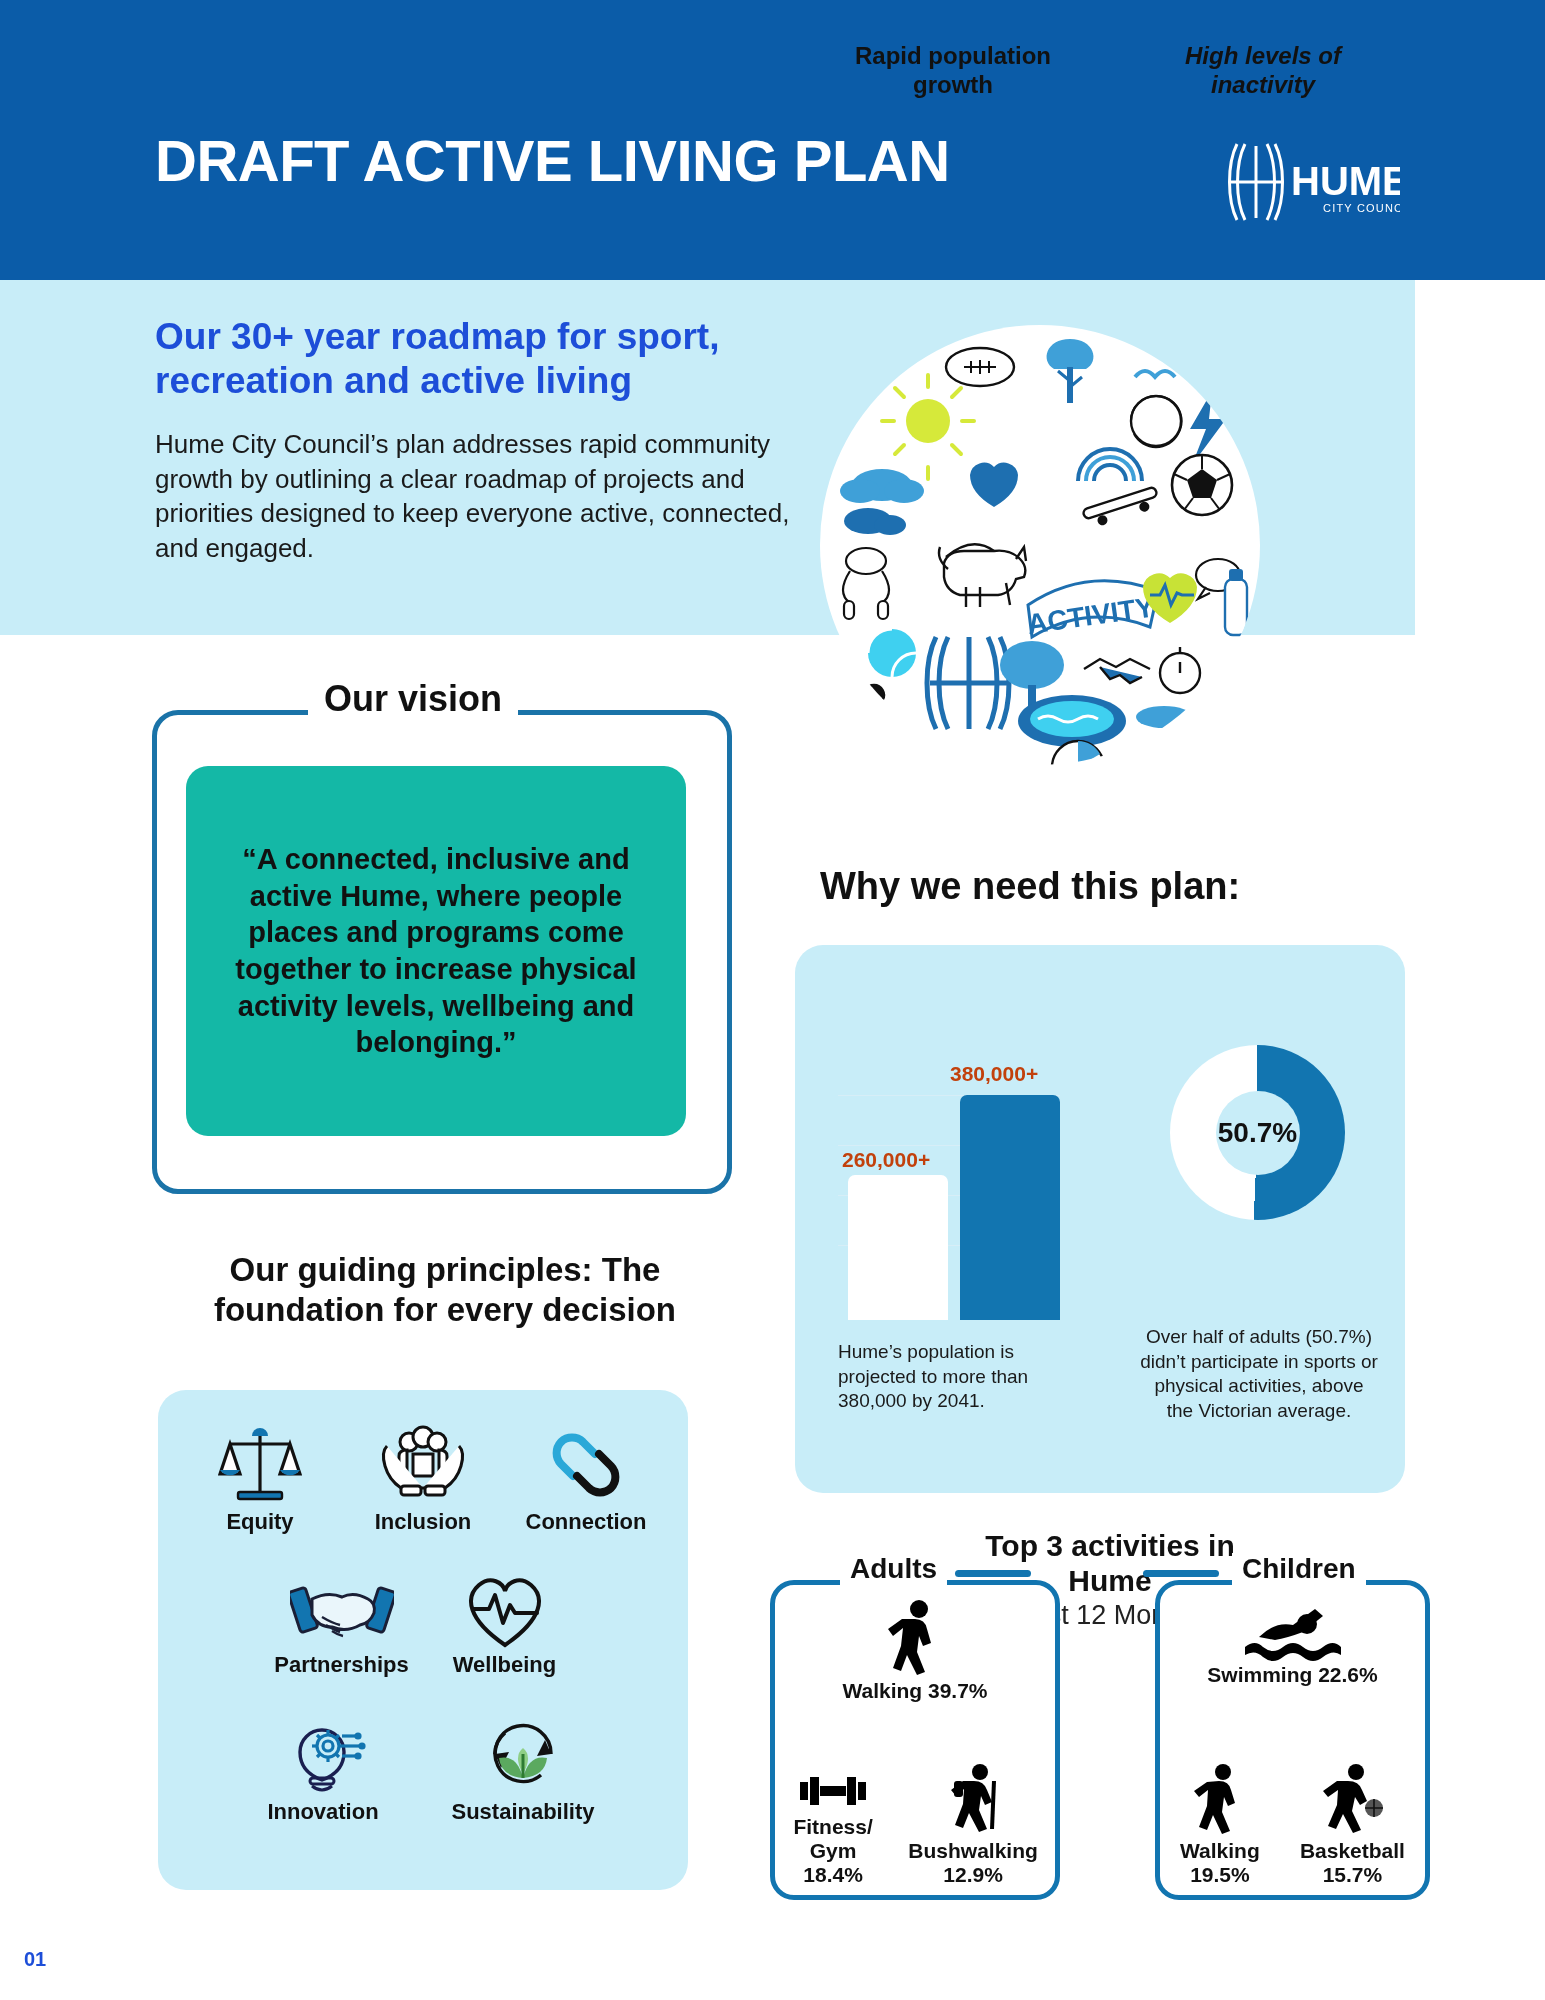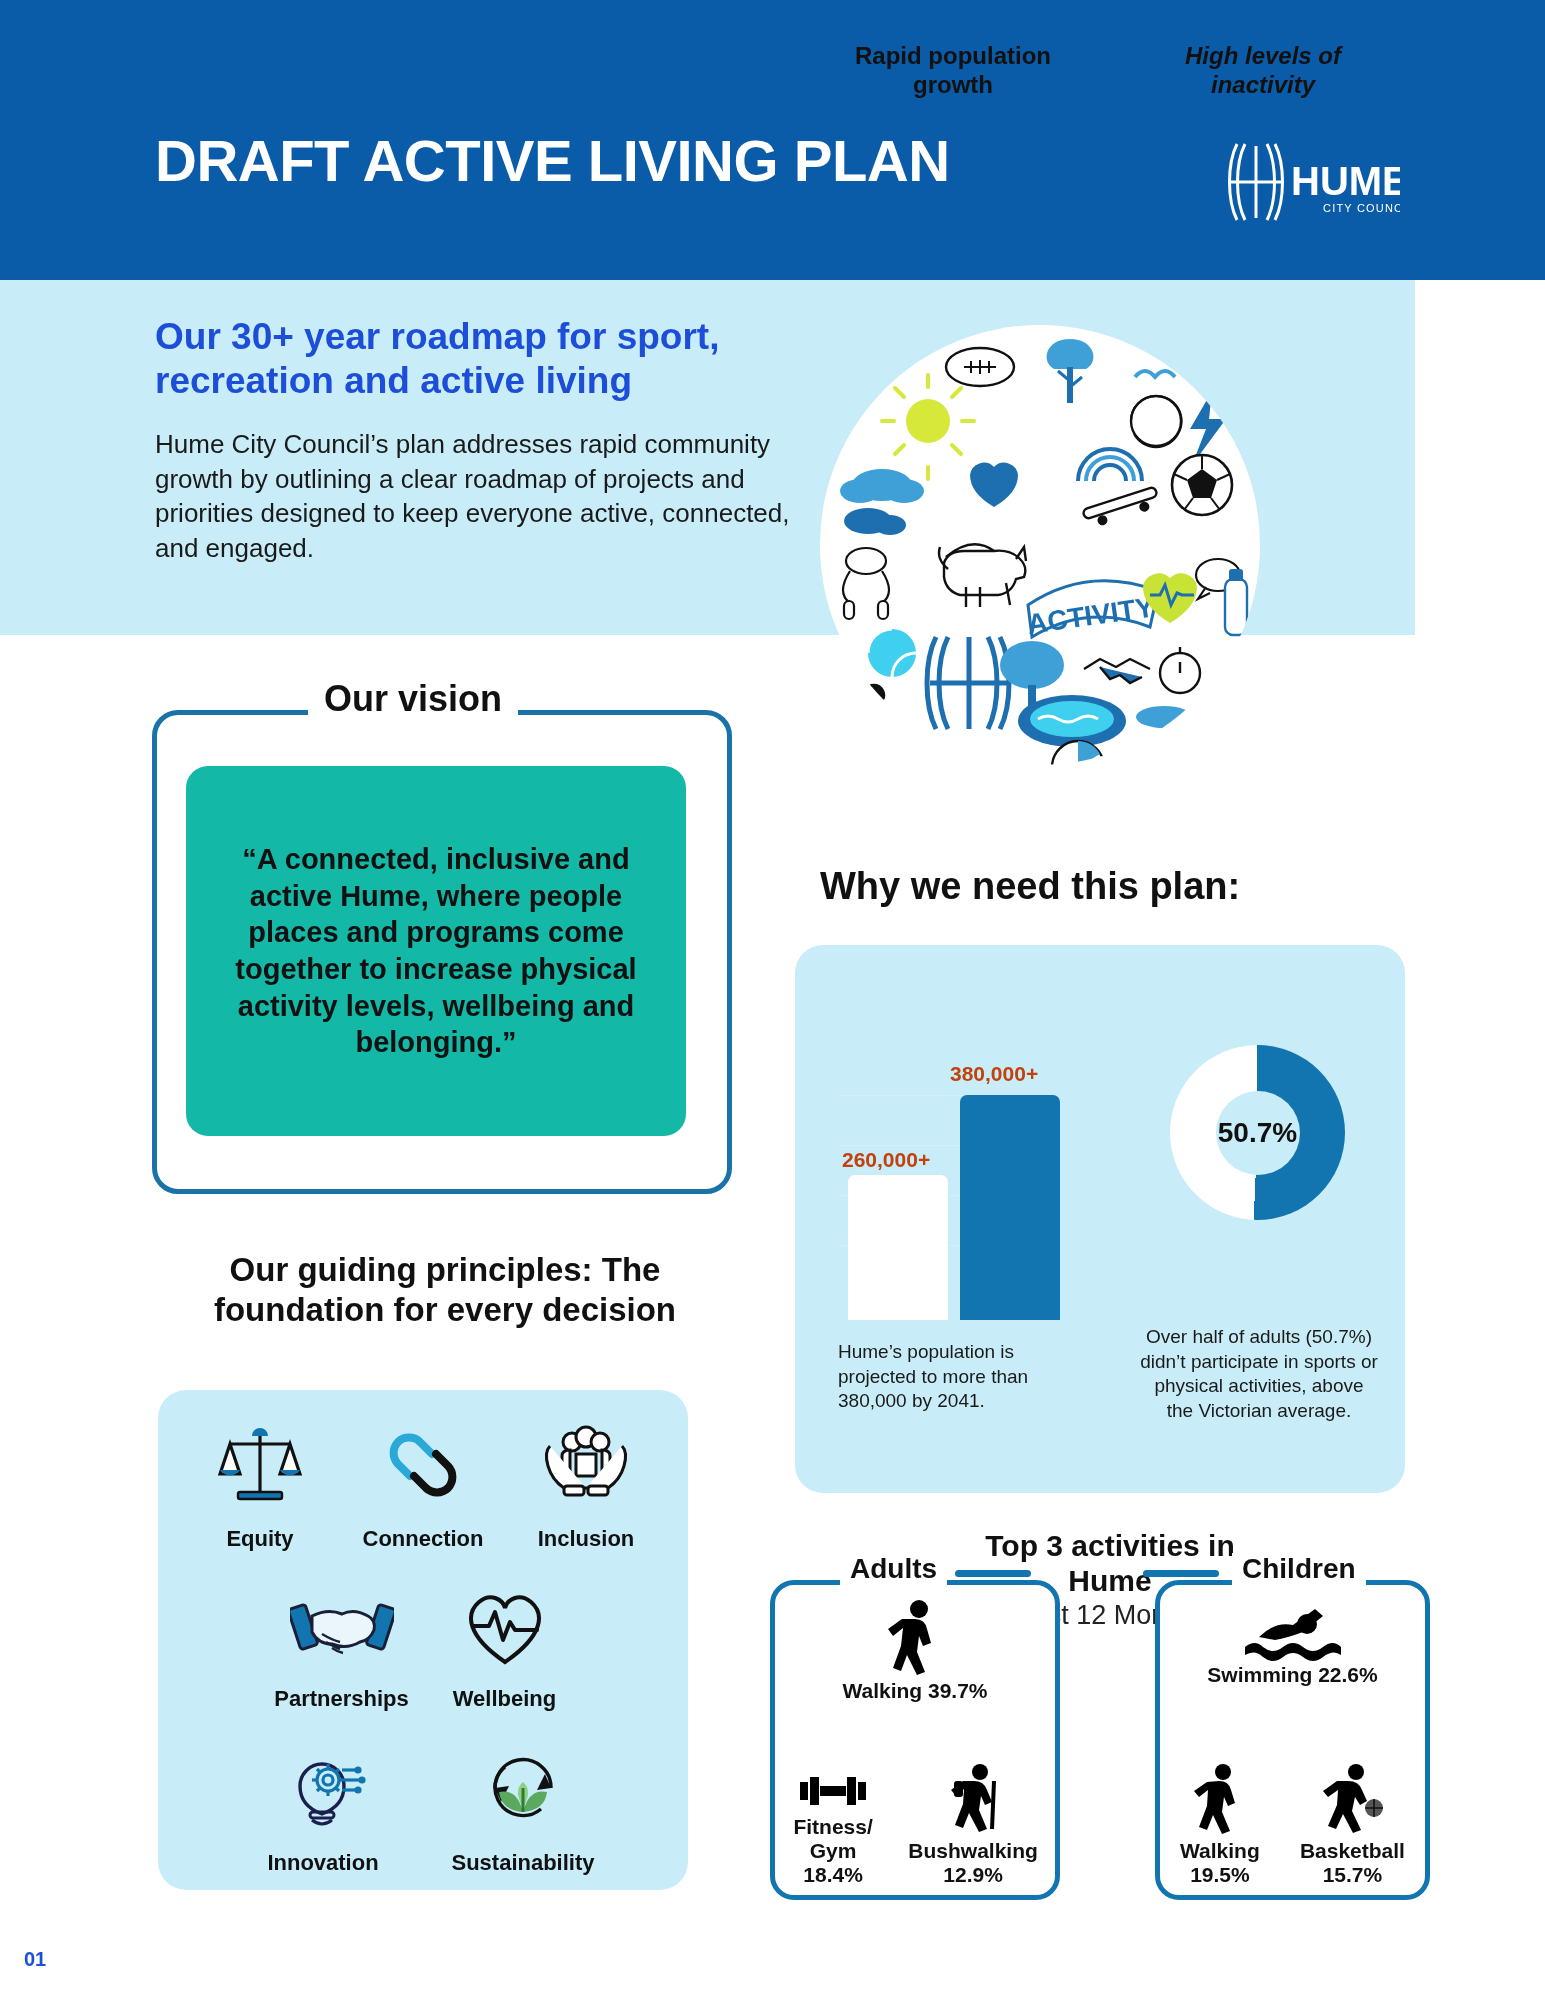--- a/index.html
+++ b/index.html
@@ -83,21 +83,21 @@
   .principles-card {
     position:absolute; left:158px; top:1390px;
     width:530px; height:500px;
     background:#c8edf8; border-radius:28px;
     padding:26px 18px 18px 18px;
   }
   .prow { display:flex; justify-content:center; }
   .pitem { width:163px; text-align:center; }
   .picon { height:92px; display:flex; align-items:flex-end; justify-content:center; }
   .picon svg { display:block; }
-  .plabel { margin-top:18px; font-size:22px; font-weight:bold; color:#111; }
+  .plabel { margin-top:1px; font-size:22px; font-weight:bold; color:#111; }
 
   
   .why-title {
     position:absolute; left:820px; top:865px;
     font-size:38px; font-weight:bold; color:#111;
   }
   .why-card {
     position:absolute; left:795px; top:945px;
     width:610px; height:548px;
     background:#c8edf8; border-radius:28px;
@@ -432,47 +432,47 @@
           <path d="M2 48 a12 12 0 0 0 20 0 z" fill="#1275b0"></path>
           <path d="M62 48 a12 12 0 0 0 20 0 z" fill="#1275b0"></path>
           <path d="M34 14 a8 8 0 0 1 16 0 z" fill="#1275b0"></path>
           <rect x="20" y="70" width="44" height="7" rx="2" fill="#1275b0" stroke="#111" stroke-width="2.4"></rect>
         </svg>
       </div>
       <div class="plabel">Equity</div>
     </div>
     <div class="pitem">
       <div class="picon">
-        <svg width="86" height="86" viewBox="0 0 86 86">
-          <g fill="none" stroke-width="8" stroke-linecap="round">
-            <path d="M30 54 L18 42 a16 16 0 0 1 0 -22 a16 16 0 0 1 22 0 L52 32" stroke="#2aa8d8"></path>
-            <path d="M56 32 L68 44 a16 16 0 0 1 0 22 a16 16 0 0 1 -22 0 L34 54" stroke="#111"></path>
-          </g>
-        </svg>
-      </div>
-      <div class="plabel">Connection</div>
-    </div>
-    <div class="pitem">
-      <div class="picon">
         <svg width="96" height="86" viewBox="0 0 96 86">
           <g fill="#fff" stroke="#111" stroke-width="3">
             <circle cx="34" cy="20" r="9"></circle>
               <circle cx="48" cy="15" r="10"></circle>
               <circle cx="62" cy="20" r="9"></circle>
             <path d="M38 32 h20 v22 h-20 z"></path>
             <path d="M24 34 q0 -6 8 -6 v26 h-8 z"></path>
             <path d="M72 34 q0 -6 -8 -6 v26 h8 z"></path>
             <path d="M12 24 q-6 6 -2 20 q4 14 16 22 h22"></path>
             <path d="M84 24 q6 6 2 20 q-4 14 -16 22 h-22"></path>
             <rect x="26" y="64" width="20" height="9" rx="3"></rect>
             <rect x="50" y="64" width="20" height="9" rx="3"></rect>
           </g>
         </svg>
       </div>
       <div class="plabel">Inclusion</div>
+    </div>
+    <div class="pitem">
+      <div class="picon">
+        <svg width="86" height="86" viewBox="0 0 86 86">
+          <g fill="none" stroke-width="8" stroke-linecap="round">
+            <path d="M30 54 L18 42 a16 16 0 0 1 0 -22 a16 16 0 0 1 22 0 L52 32" stroke="#2aa8d8"></path>
+            <path d="M56 32 L68 44 a16 16 0 0 1 0 22 a16 16 0 0 1 -22 0 L34 54" stroke="#111"></path>
+          </g>
+        </svg>
+      </div>
+      <div class="plabel">Connection</div>
     </div>
   </div>
 
   <div class="prow" style="margin-top:24px;">
     <div class="pitem">
       <div class="picon">
         <svg width="104" height="78" viewBox="0 0 104 78">
           <rect x="4" y="16" width="18" height="42" rx="3" fill="#1275b0" stroke="#1a1f36" stroke-width="3" transform="rotate(-18 13 37)"></rect>
           <rect x="82" y="16" width="18" height="42" rx="3" fill="#1275b0" stroke="#1a1f36" stroke-width="3" transform="rotate(18 91 37)"></rect>
           <path d="M22 26 q16 -8 30 -2 q12 -6 26 2 q8 4 6 14 q-4 10 -14 12 q-14 8 -28 2 q-14 0 -20 -12 z" fill="#eaf6fb" stroke="#1a1f36" stroke-width="3"></path>

